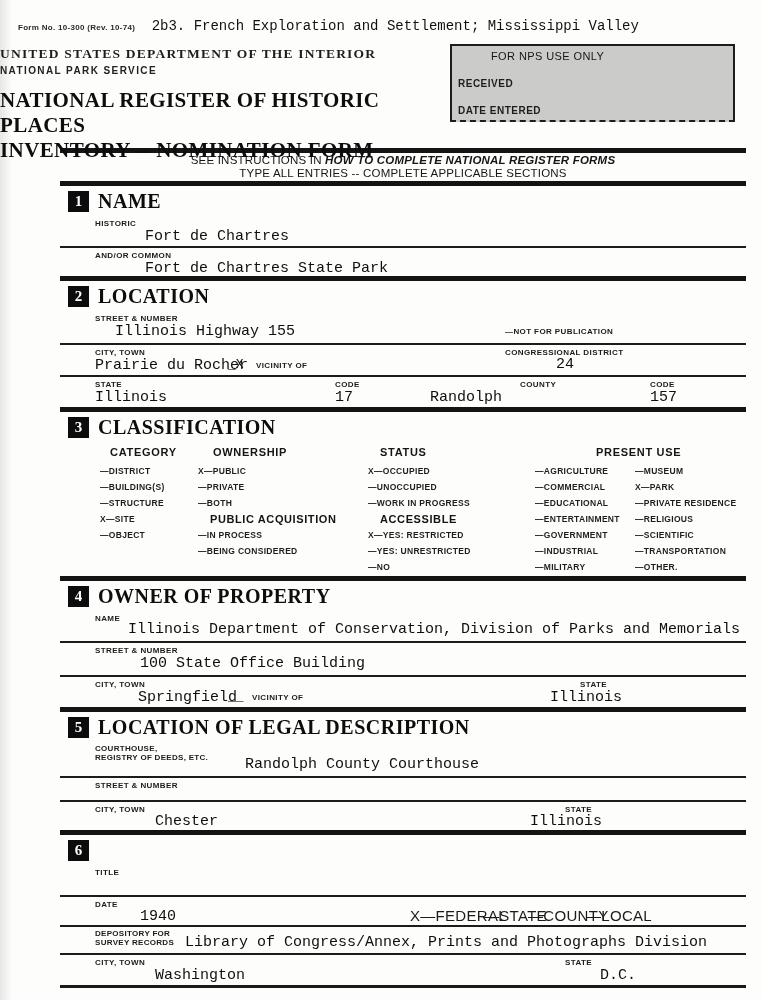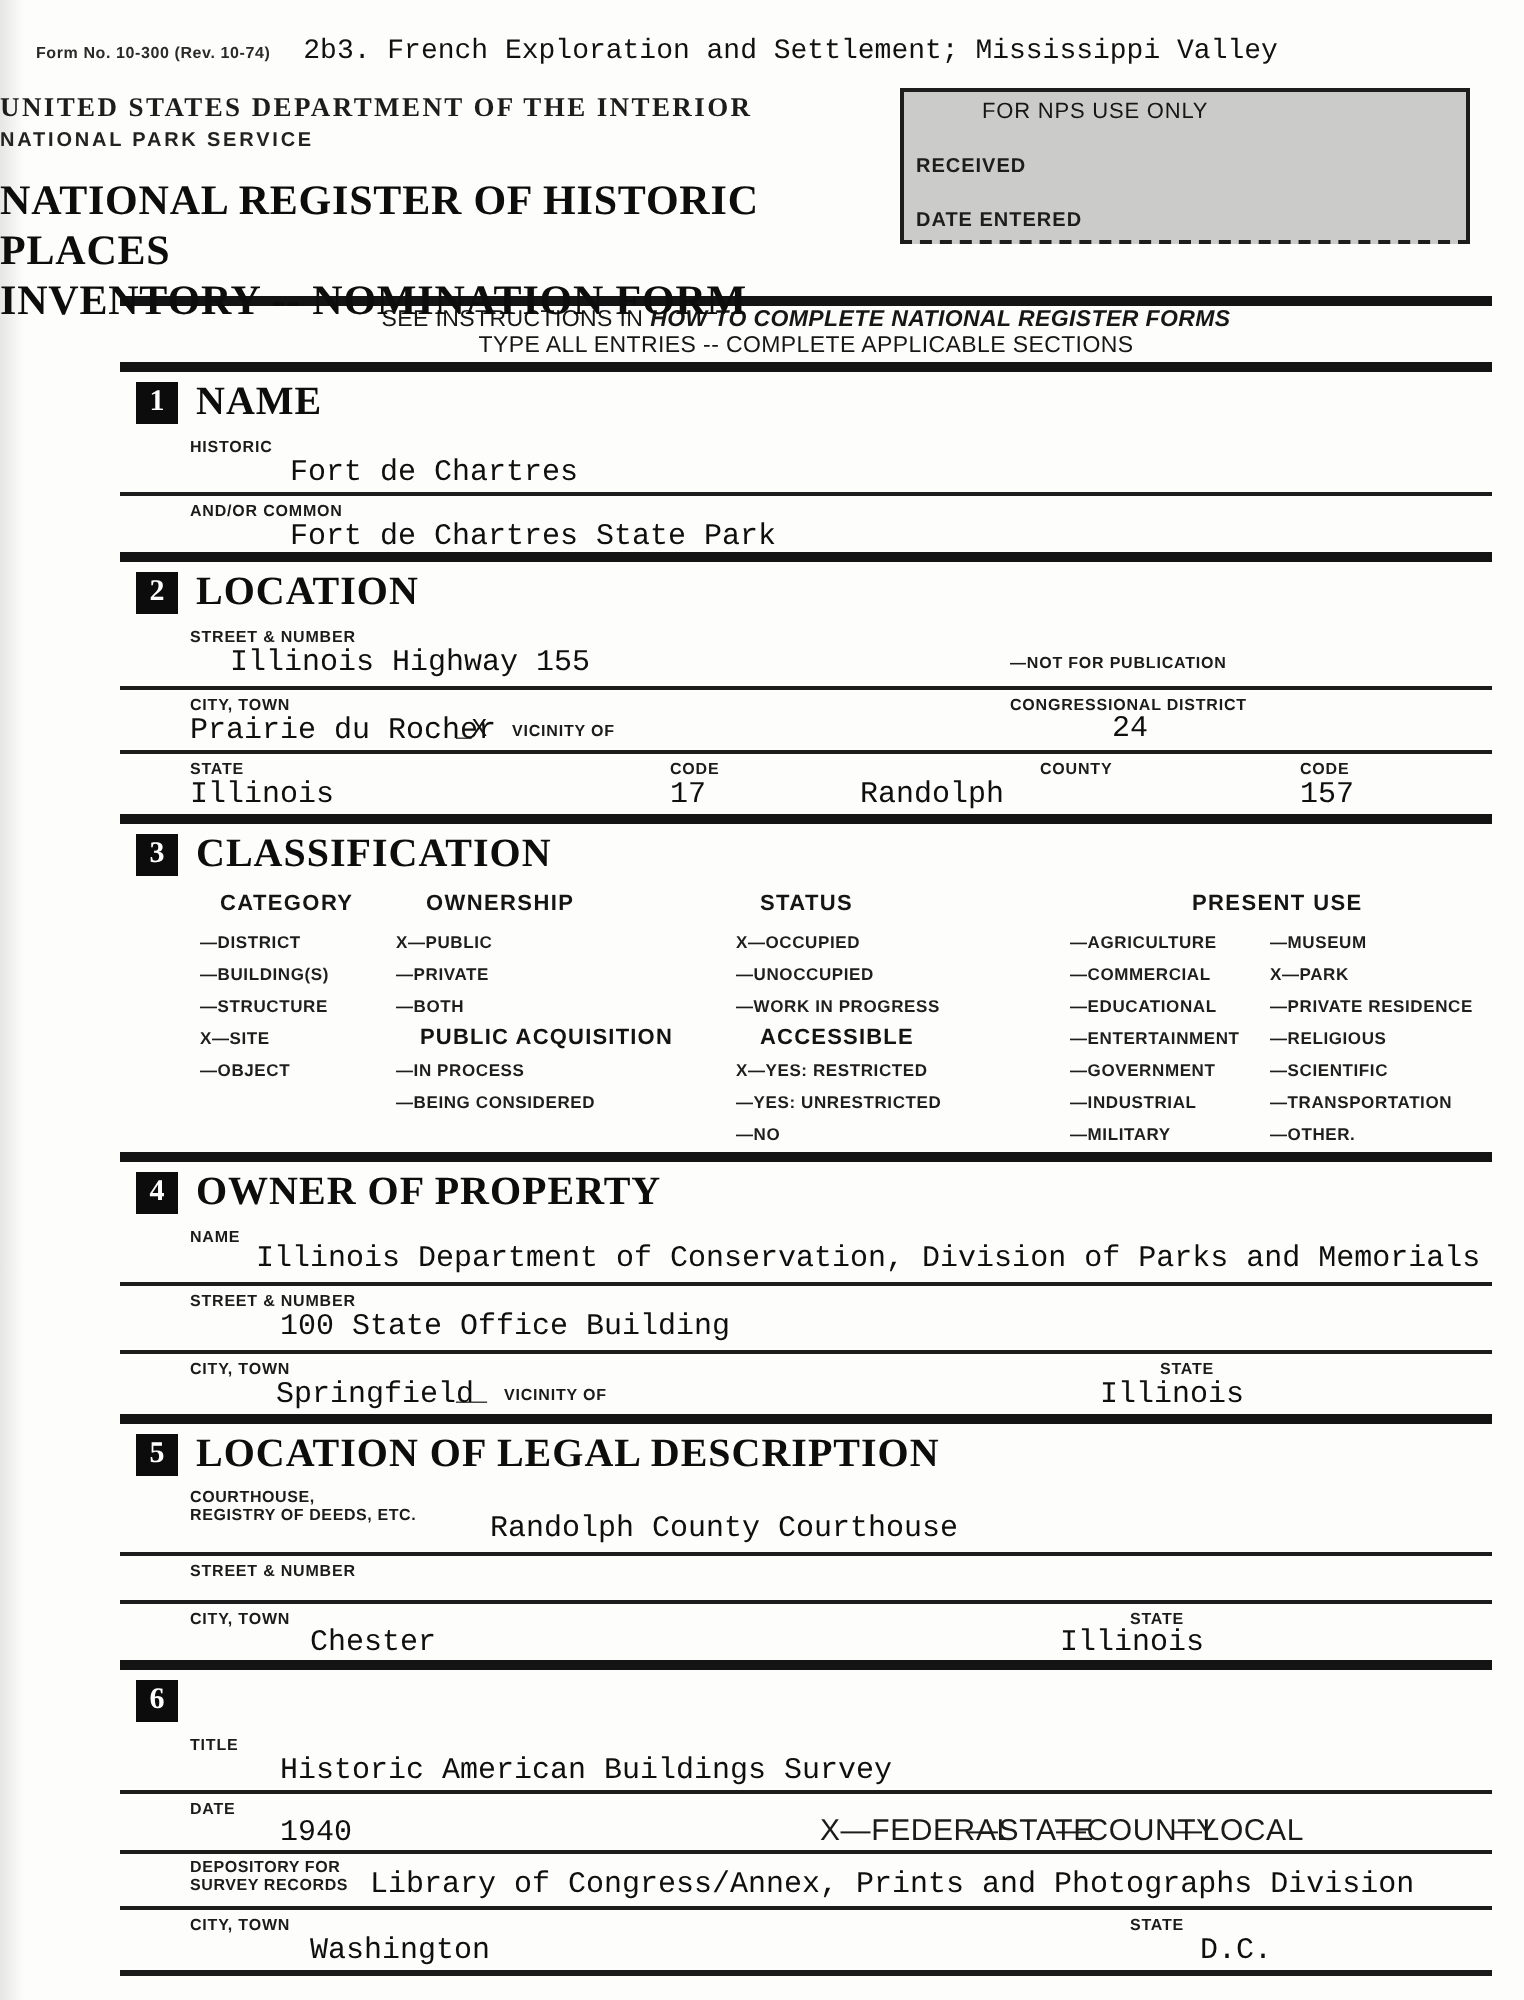--- a/index.html
+++ b/index.html
@@ -252,21 +252,20 @@
         <span class="val" style="left:470px;top:12px">Illinois</span>
       </div>
     </div>
 
     <div class="section">
       <div class="sec-head">
         <span class="sec-num">6</span>
       </div>
       <div class="row h30">
         <span class="lab" style="left:35px">TITLE</span>
-        <span class="val" style="left:80px">Historic American Buildings Survey</span>
       </div>
       <div class="row h28">
         <span class="lab" style="left:35px">DATE</span>
         <span class="val" style="left:80px;top:12px">1940</span>
         <span class="chk" style="left:350px;top:10px">X—FEDERAL</span>
         <span class="chk" style="left:424px;top:10px">—STATE</span>
         <span class="chk" style="left:468px;top:10px">—COUNTY</span>
         <span class="chk" style="left:526px;top:10px">—LOCAL</span>
       </div>
       <div class="row h26">

